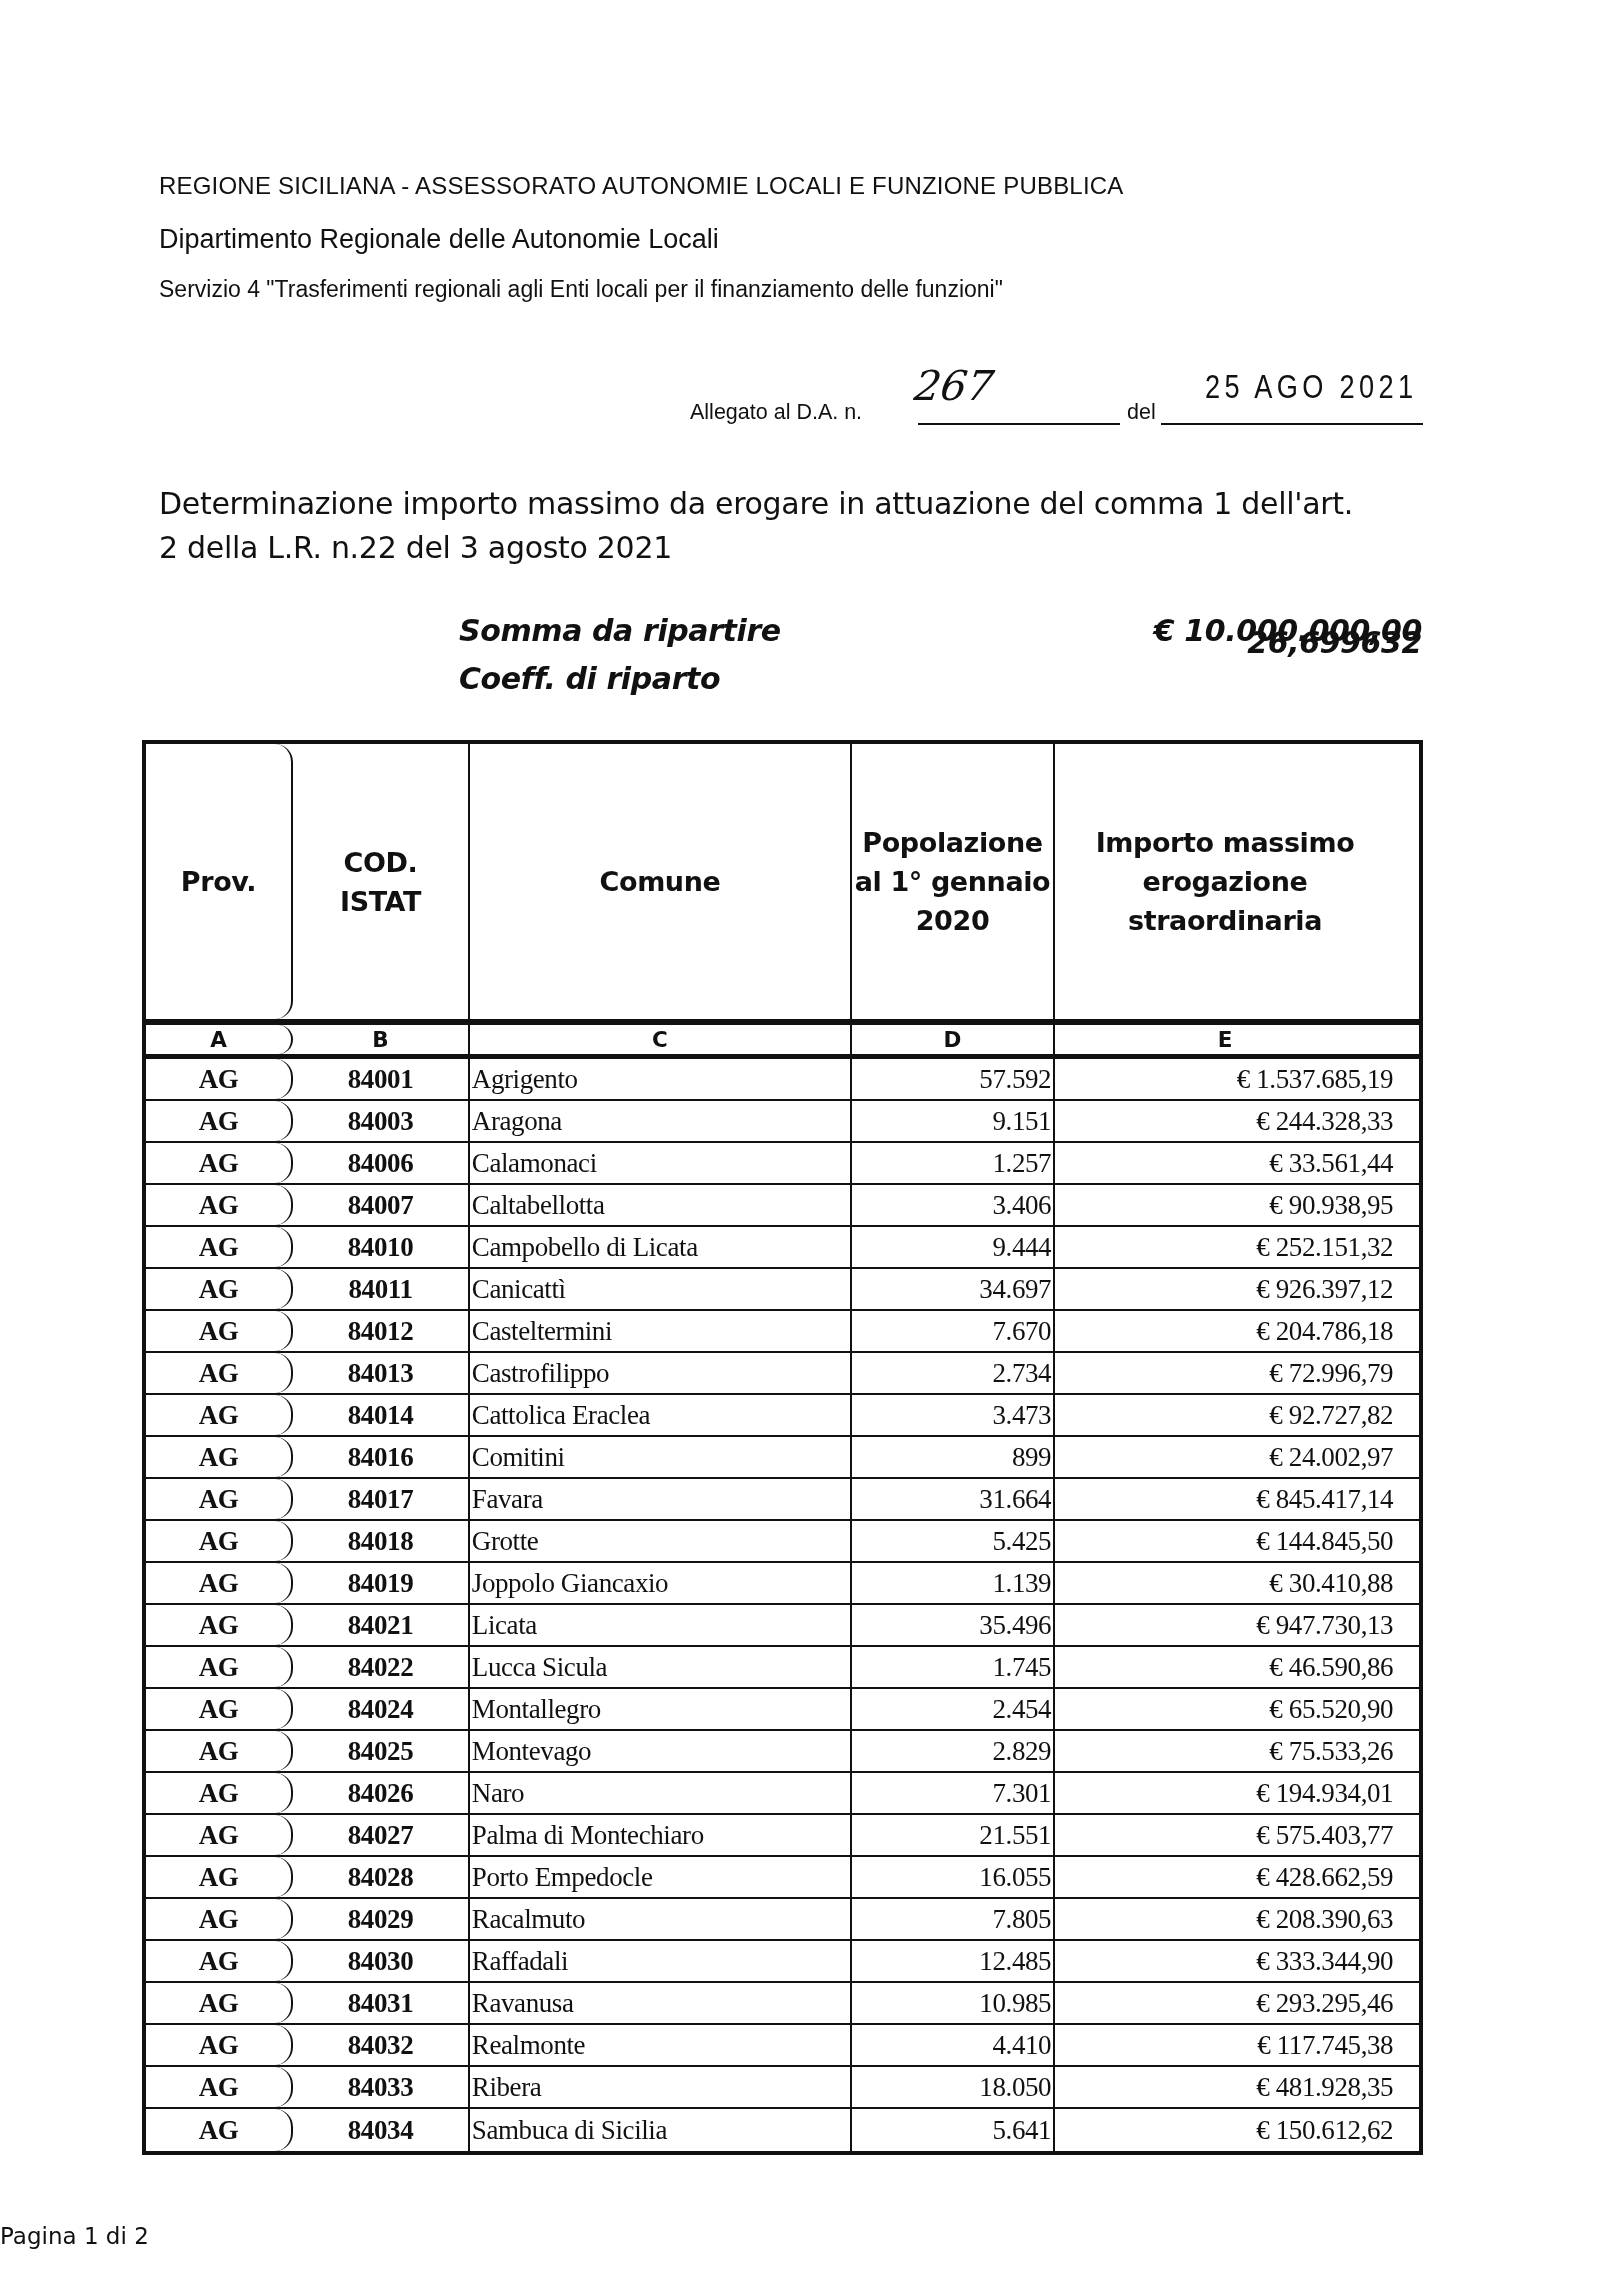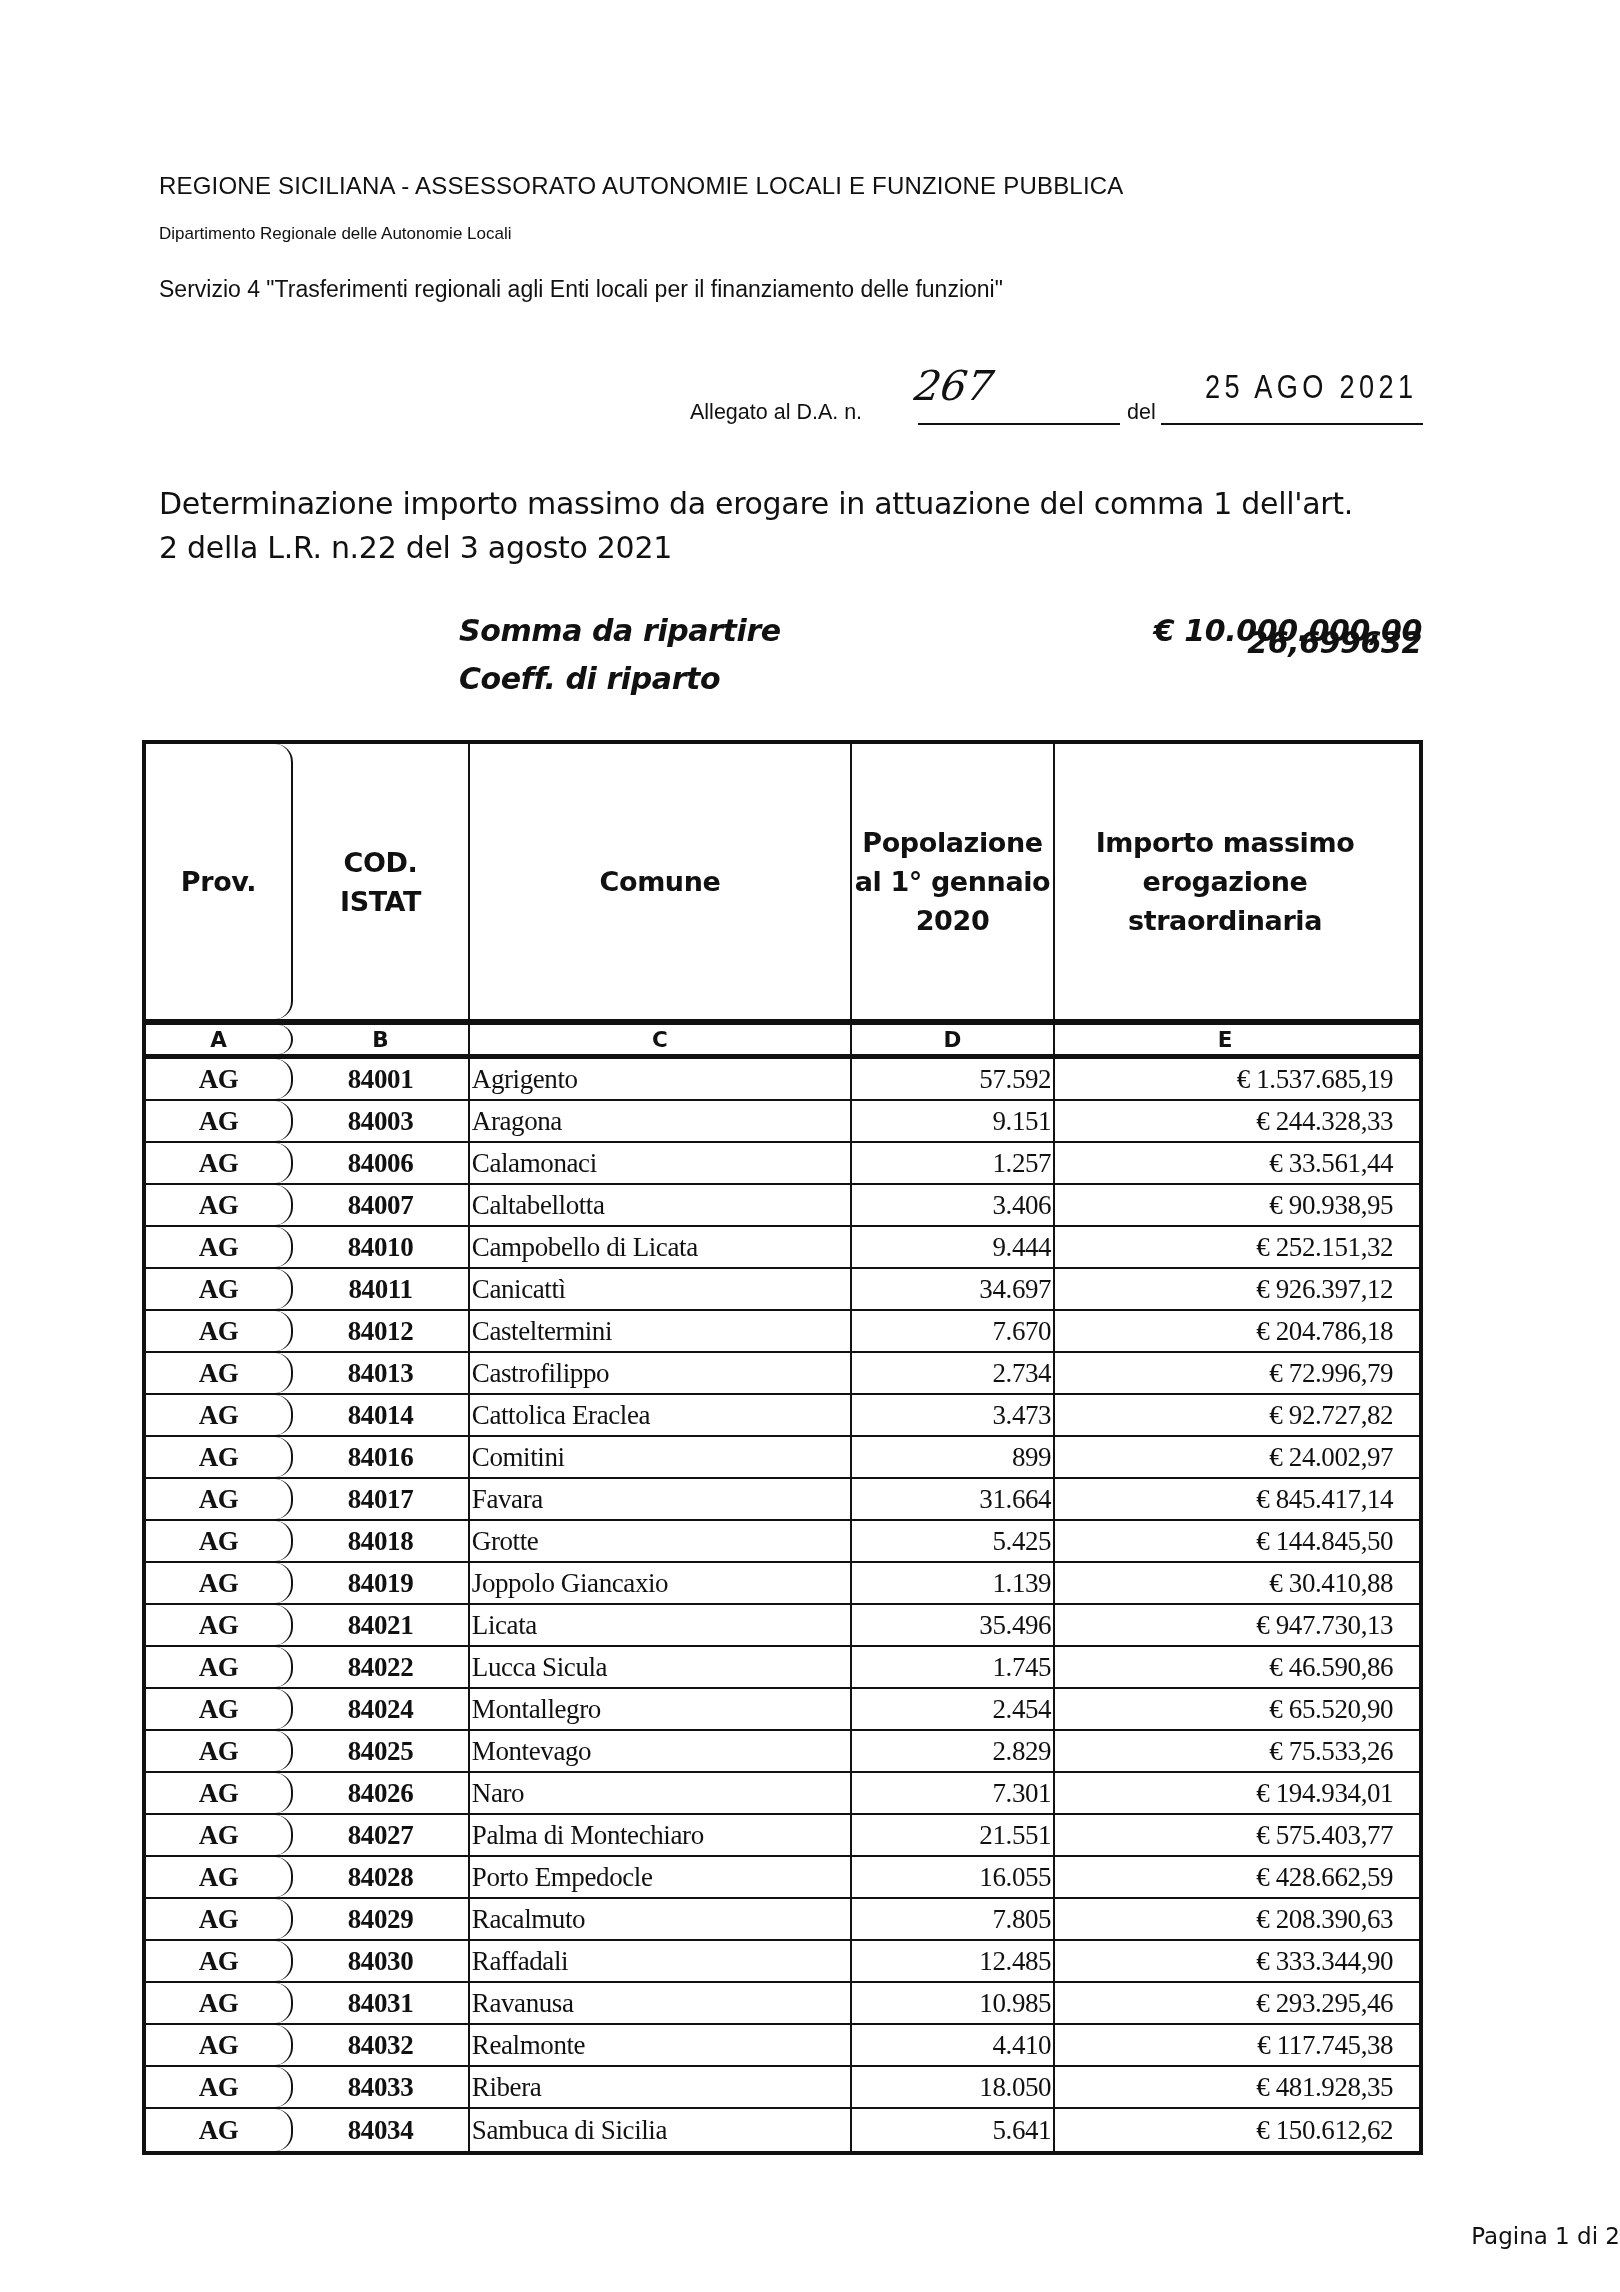--- a/index.html
+++ b/index.html
@@ -2,21 +2,21 @@
 <html style="font-size:14.3px"><head>
 <meta charset="utf-8">
 <style>
   html, body { margin:0; padding:0; background:#ffffff; }
   body { width:1620px; height:2293px; position:relative; overflow:hidden; color:#111; }
   .arial { font-family: "Liberation Sans", sans-serif; }
   .calibri { font-family: "DejaVu Sans", sans-serif; }
   .abs { position:absolute; white-space:nowrap; }
 
   #hdr1 { left:159px; top:172px; font-size:24px; letter-spacing:0.2px; }
-  #hdr2 { left:159px; top:224px; font-size:17px; }
+  #hdr2 { left:159px; top:224px; font-size:27px; }
   #hdr3 { left:159px; top:276px; font-size:23px; }
 
   #alleg-label { left:690px; top:400px; font-size:21.5px; }
   #alleg-num { left:915px; top:362px; font-size:41px; font-family:"DejaVu Serif", serif; font-style:italic; transform:skewX(-8deg); }
   #alleg-line1 { left:918px; top:423px; width:202px; height:0; border-top:2.7px solid #111; }
   #del-label { left:1127px; top:400px; font-size:21.5px; }
   #alleg-date { left:1205px; top:367px; font-size:34px; letter-spacing:5.4px; font-family:"Liberation Sans Narrow","Liberation Sans", sans-serif; transform:scaleX(0.8); transform-origin:left; }
   #alleg-line2 { left:1161px; top:423px; width:262px; height:0; border-top:2.7px solid #111; }
 
   #title1 { left:159px; top:486px; font-size:30px; letter-spacing:-0.3px; }
@@ -44,21 +44,21 @@
   .head-row { height:281px; border-bottom:6.3px solid #111; }
   .head-row .cell { justify-content:center; text-align:center; font-weight:bold; font-size:27px; line-height:39px; white-space:normal; letter-spacing:-0.4px; }
   .head-row .c2 { padding-left:0; }
   .head-row .c3, .head-row .c4 { padding-right:0; }
   .letter-row { height:34px; border-bottom:5.4px solid #111; }
   .letter-row .cell { justify-content:center; font-weight:bold; font-size:21.5px; padding:0; }
   .data-row { height:42px;font-family:Liberation Serif, serif; }
   .data-row .cell { font-size:27px; letter-spacing:-0.4px; }
   .data-row .c0, .data-row .c1 { font-weight:bold; }
 
-  #footer { left:0; width:1620px; top:2223px; text-align:right; font-size:23px; }
+  #footer { left:0; width:1620px; top:2223px; text-align:left; font-size:23px; }
 </style>
 </head>
 <body>
 
 <div id="hdr1" class="abs arial">REGIONE SICILIANA - ASSESSORATO AUTONOMIE LOCALI E FUNZIONE PUBBLICA</div>
 <div id="hdr2" class="abs arial">Dipartimento Regionale delle Autonomie Locali</div>
 <div id="hdr3" class="abs arial">Servizio 4 "Trasferimenti regionali agli Enti locali  per il finanziamento delle funzioni"</div>
 
 <div id="alleg-label" class="abs arial">Allegato al D.A.  n.</div>
 <div id="alleg-num" class="abs">267</div>

